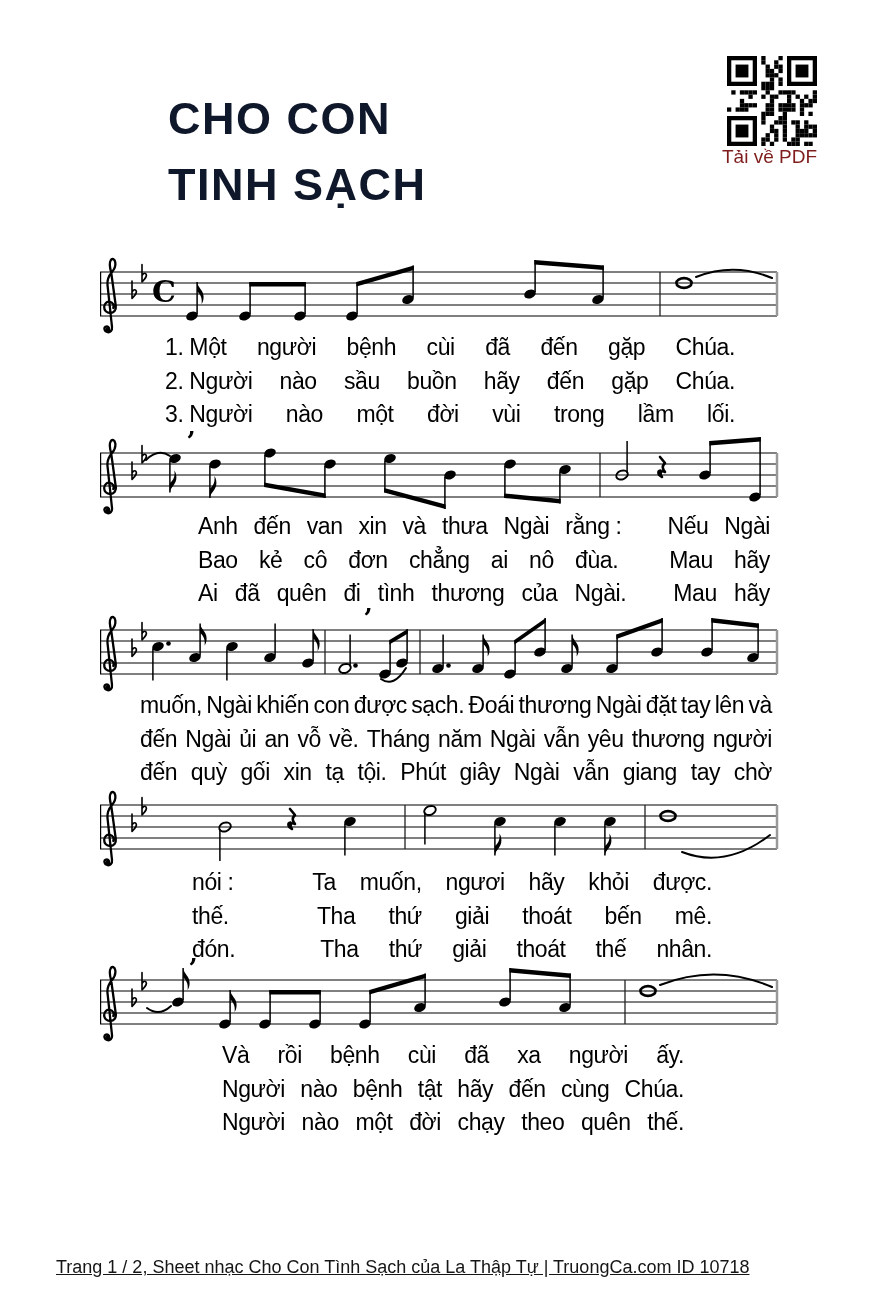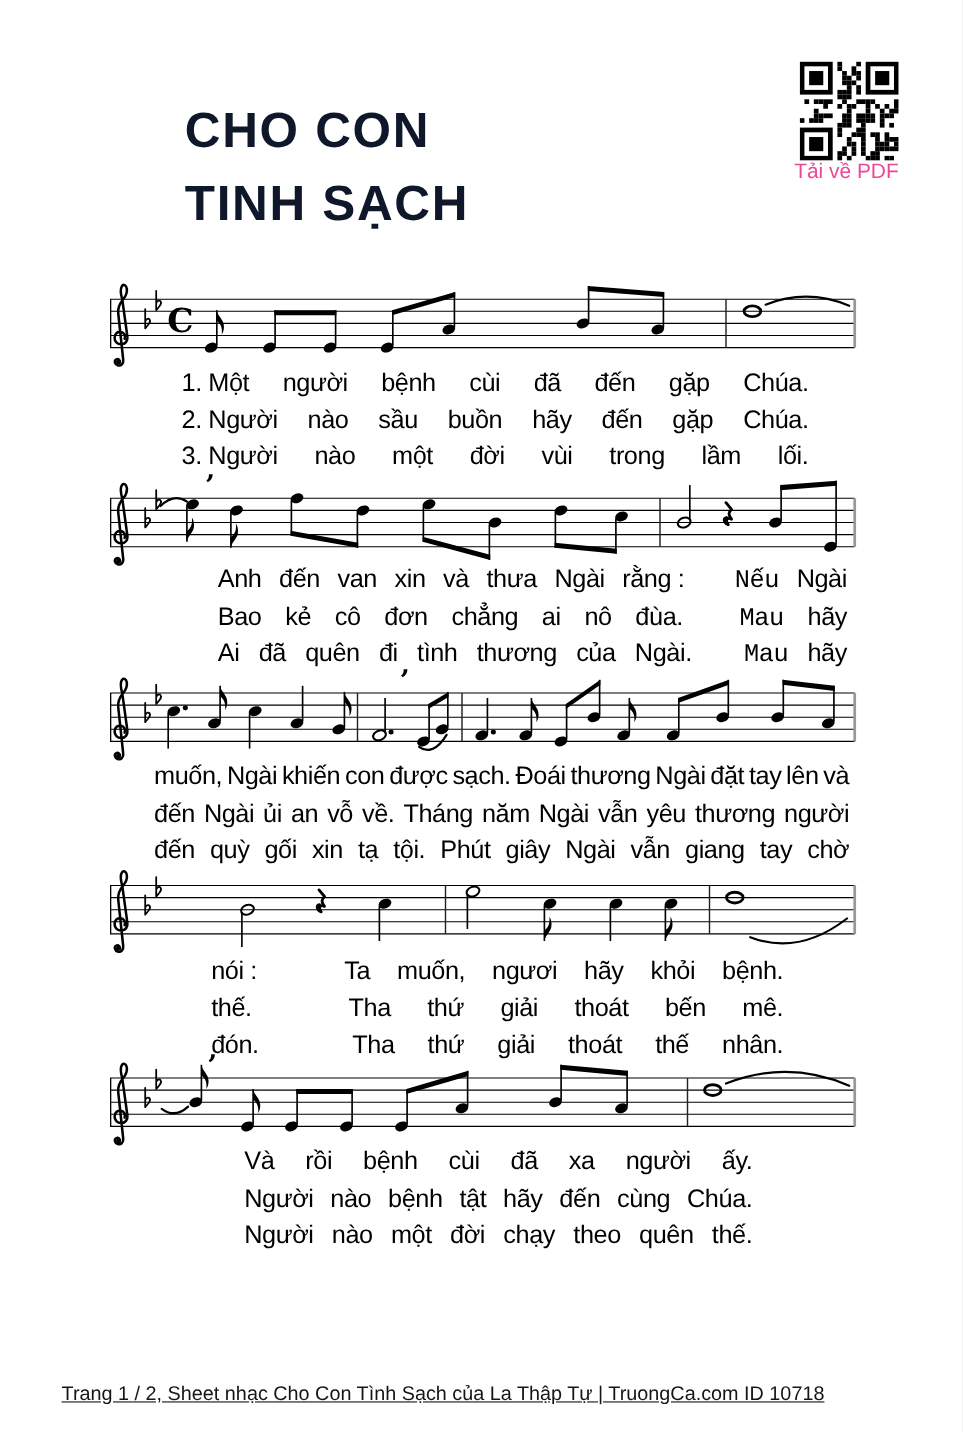--- a/index.html
+++ b/index.html
@@ -3,31 +3,31 @@
 <meta charset="utf-8">
 <style>
   html,body{margin:0;padding:0;background:#e8e8e8;}
   .page{position:relative;width:875px;height:1302px;background:#ffffff;overflow:hidden;
         font-family:"Liberation Sans","DejaVu Sans",sans-serif;color:#000;}
   .title{position:absolute;left:168px;top:86px;font-size:45px;line-height:66px;
          font-weight:bold;letter-spacing:1.5px;color:#0f172a;}
   .subtitle{position:absolute;left:430px;top:212px;width:340px;text-align:right;
             font-style:italic;font-size:24px;color:#111;}
   .qr{position:absolute;left:727px;top:56px;width:90px;height:90px;}
-  .qr-caption{position:absolute;left:722px;top:146px;width:110px;font-size:19px;color:#ec4899;}
+  .qr-caption{position:absolute;left:722px;top:146px;width:110px;font-size:19px;color:#7f1d1d;}
   #score{position:absolute;left:0;top:0;}
   .lyrics-block{position:absolute;}
   .lyr-row{display:flex;justify-content:space-between;align-items:baseline;height:33.6px;
            font-size:23px;letter-spacing:-0.4px;white-space:nowrap;color:#000000;}
   #b1{left:165px;top:334px;width:570px;}
   #b2{left:198px;top:513px;width:572px;}
   #b3{left:140px;top:692px;width:632px;}
   #b4{left:192px;top:869px;width:520px;}
   #b5{left:222px;top:1042px;width:462px;}
-  #b2 .lyr-row span:nth-last-child(2){margin-left:30px;font-family:Liberation Mono, monospace;}
+  #b2 .lyr-row span:nth-last-child(2){margin-left:30px;}
   #b4 .lyr-row span:first-child{margin-right:55px;}
   .footer{position:absolute;left:56px;top:1257px;font-size:18px;color:#151515;text-decoration:underline;}
 </style>
 </head>
 <body>
 
 <div class="page">
 
   <div class="title">
     <div>CHO CON</div>
@@ -493,21 +493,21 @@
       </div>
     </div>
   <div class="lyrics-block" id="b4">
       <div class="lyr-row">
         <span>nói :</span>
         <span>Ta</span>
         <span>muốn,</span>
         <span>ngươi</span>
         <span>hãy</span>
         <span>khỏi</span>
-        <span>bệnh.</span>
+        <span>được.</span>
       </div>
       <div class="lyr-row">
         <span>thế.</span>
         <span>Tha</span>
         <span>thứ</span>
         <span>giải</span>
         <span>thoát</span>
         <span>bến</span>
         <span>mê.</span>
       </div>

